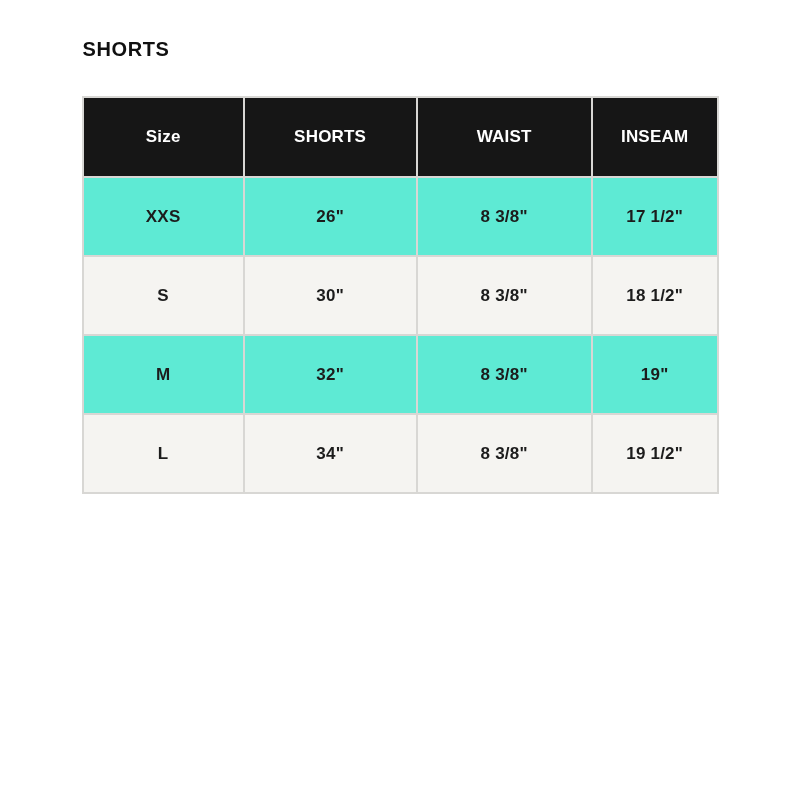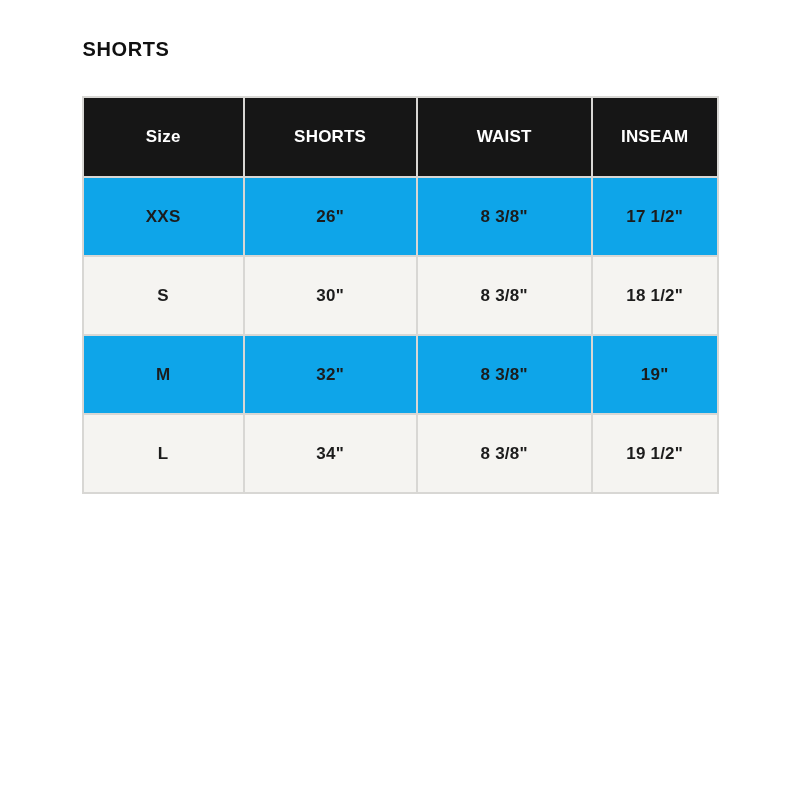--- a/index.html
+++ b/index.html
@@ -45,21 +45,21 @@
     }
     .size-chart thead th {
       background: #161616;
       color: #ffffff;
       height: 80px;
       border-color: #d8d7d4;
     }
     .size-chart tbody td {
       height: 79px;
       color: #1c1c1c;
-      background: #0ea5e9;
+      background: #5eead4;
     }
     .size-chart tbody tr:nth-child(even) td {
       background: #f5f4f1;
     }
     
     .col-size    { width: 25.4%; }
     .col-waist   { width: 27.2%; }
     .col-inseam  { width: 27.6%; }
     .col-outseam { width: 19.8%; }
   </style>

